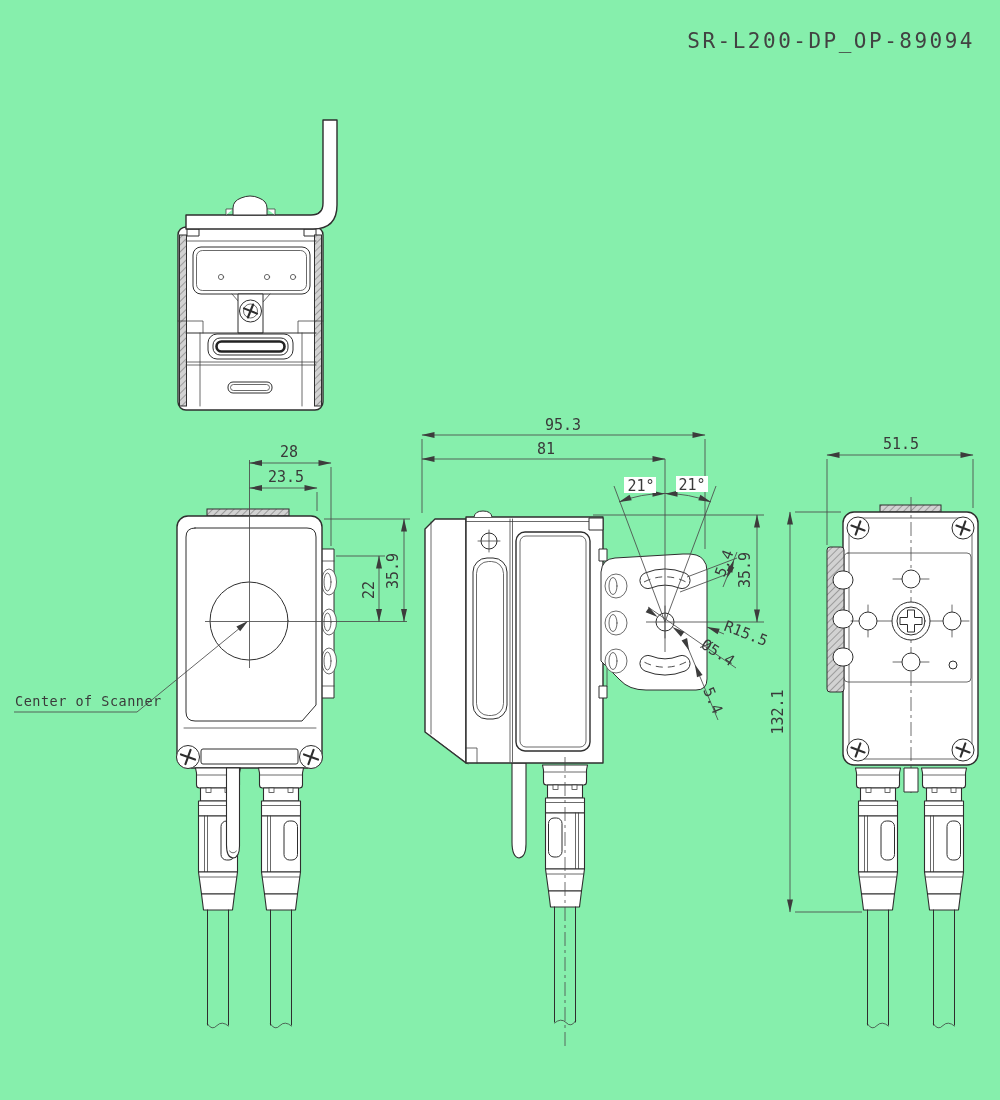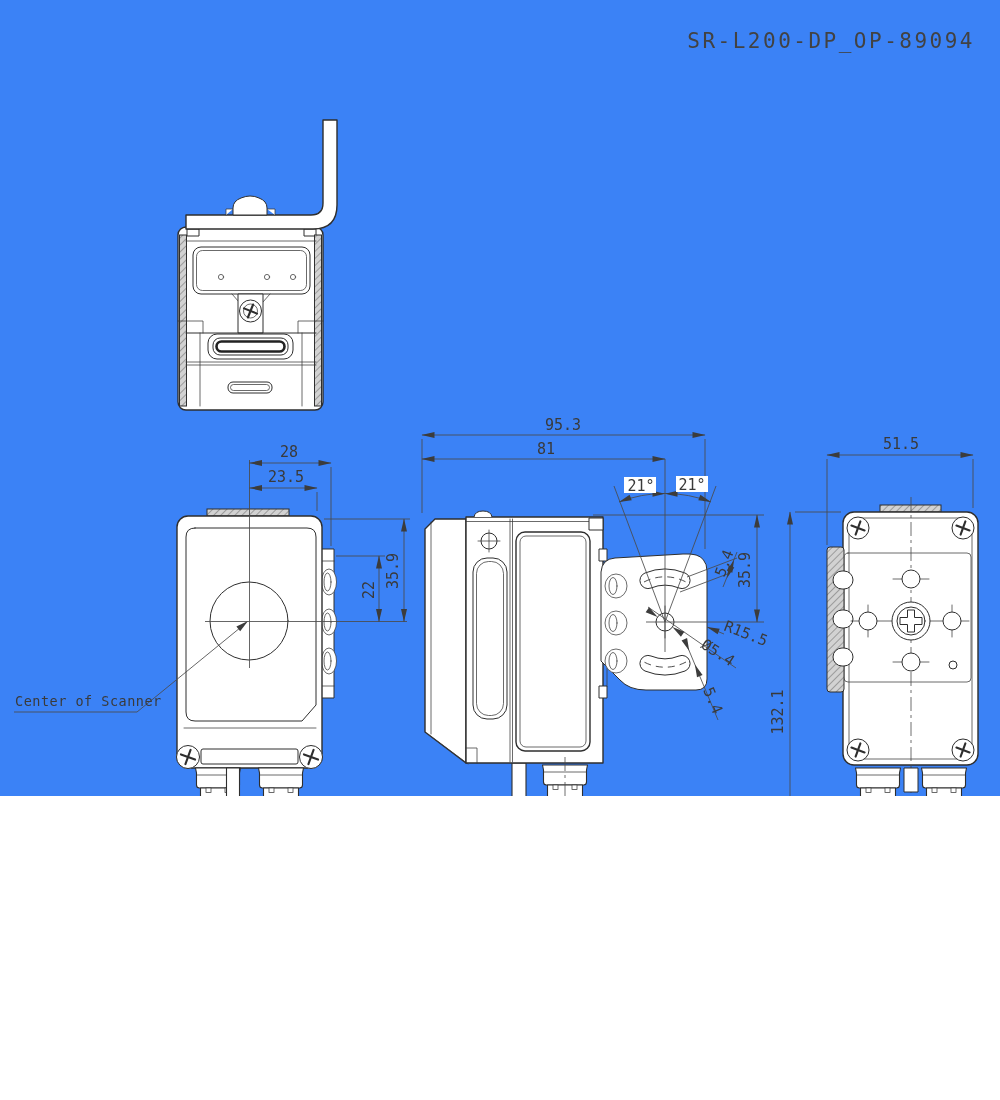--- a/index.html
+++ b/index.html
@@ -1,16 +1,16 @@
 <!DOCTYPE html>
 <html><head>
 <meta charset="utf-8">
 <style>
   html,body{margin:0;padding:0;background:#ffffff;}
-  .stage{position:relative;width:1000px;height:796px;background:#3b82f6;overflow:hidden;}
+  .stage{position:relative;width:1000px;height:1100px;background:#86efac;overflow:hidden;}
   svg{display:block}
   .olf{fill:#ffffff;stroke:#2e2e2e;stroke-width:1.4;stroke-linejoin:round}
   .o2 {fill:none;stroke:#2e2e2e;stroke-width:1;stroke-linejoin:round;stroke-linecap:round}
   .o2f{fill:#ffffff;stroke:#2e2e2e;stroke-width:1;stroke-linejoin:round}
   .p  {fill:#ffffff;stroke:#2e2e2e;stroke-width:1.1;stroke-linejoin:round}
   .t  {fill:none;stroke:#3a3a3a;stroke-width:.75;stroke-linecap:round}
   .tf {fill:#ffffff;stroke:#3a3a3a;stroke-width:.75}
   .tk {fill:none;stroke:#222;stroke-width:2.6;stroke-linejoin:round}
   .d  {fill:none;stroke:#4a4a4a;stroke-width:.85}
   .cl {fill:none;stroke:#4a4a4a;stroke-width:.8;stroke-dasharray:14 4 3 4}

